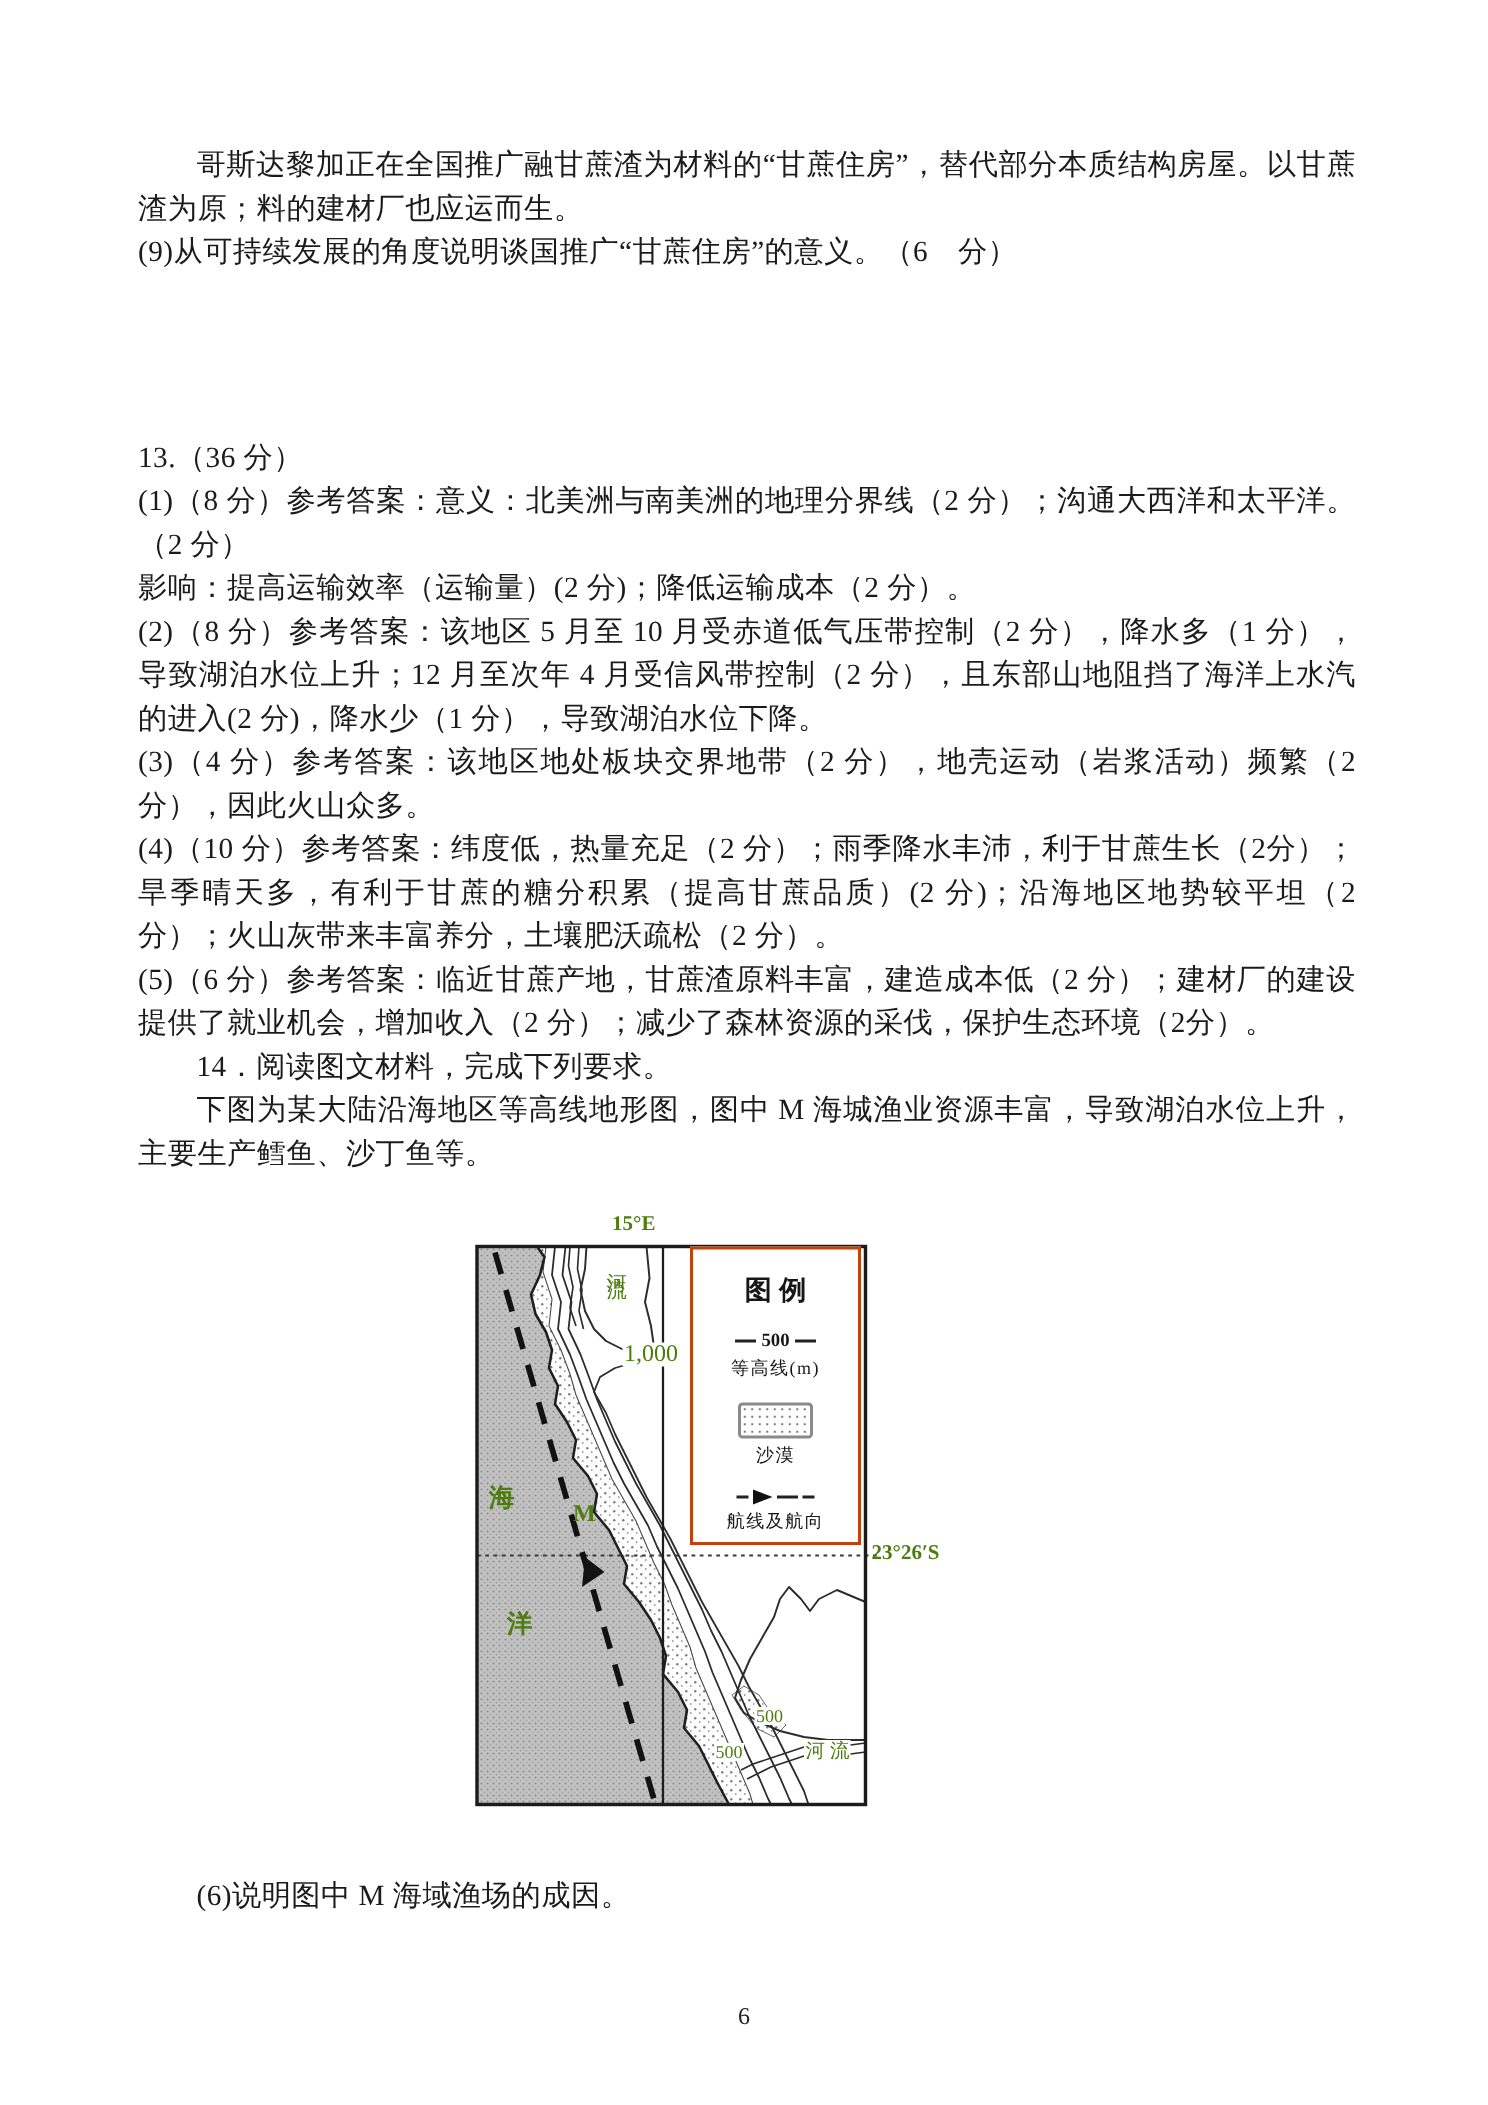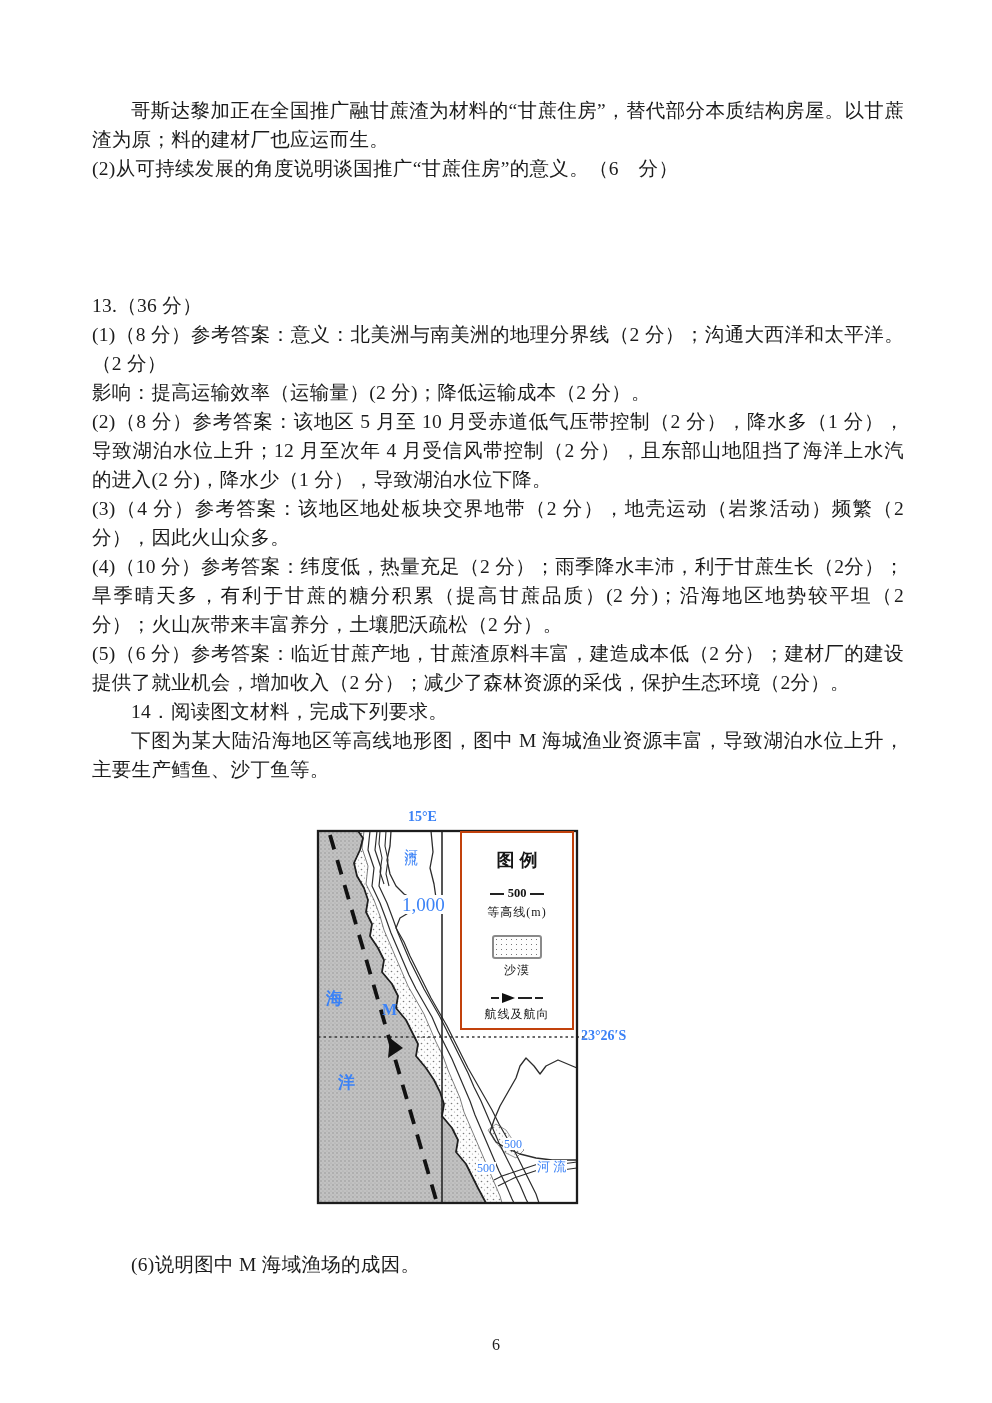--- a/index.html
+++ b/index.html
@@ -21,21 +21,21 @@
     letter-spacing:0.3px;
   }
   .indent{text-indent:2em;}
 
   
   .figure{position:absolute;left:300px;top:808px;width:372px;height:405px;}
   .figure svg{position:absolute;left:0;top:0;}
   .map-label{
     position:absolute;
     font-family:"Liberation Serif","DejaVu Serif",serif;
-    color:#3b82f6;
+    color:#4d7c0f;
     line-height:1;
     white-space:nowrap;
   }
   .v-label{writing-mode:vertical-rl;text-orientation:upright;}
   .masked{background:#ffffff;padding:0 1px;}
 
   .legend-box{
     position:absolute;left:160px;top:23px;width:110px;height:195px;
     background:#ffffff;border:2px solid #c2410c;
     display:flex;flex-direction:column;align-items:center;
@@ -66,21 +66,21 @@
     font-family:"Liberation Serif","DejaVu Serif",serif;
   }
 </style>
 </head>
 <body>
 
 <div class="page">
 
   <div class="tblock" style="top:96px">
     <p class="indent">哥斯达黎加正在全国推广融甘蔗渣为材料的“甘蔗住房”，替代部分本质结构房屋。以甘蔗渣为原；料的建材厂也应运而生。</p>
-    <p>(2)从可持续发展的角度说明谈国推广“甘蔗住房”的意义。（6　分）</p>
+    <p>(9)从可持续发展的角度说明谈国推广“甘蔗住房”的意义。（6　分）</p>
   </div>
 
   <div class="tblock" style="top:291px">
     <p>13.（36 分）</p>
     <p>(1)（8 分）参考答案：意义：北美洲与南美洲的地理分界线（2 分）；沟通大西洋和太平洋。（2 分）</p>
     <p>影响：提高运输效率（运输量）(2 分)；降低运输成本（2 分）。</p>
     <p>(2)（8 分）参考答案：该地区 5 月至 10 月受赤道低气压带控制（2 分），降水多（1 分），导致湖泊水位上升；12 月至次年 4 月受信风带控制（2 分），且东部山地阻挡了海洋上水汽的进入(2 分)，降水少（1 分），导致湖泊水位下降。</p>
     <p>(3)（4 分）参考答案：该地区地处板块交界地带（2 分），地壳运动（岩浆活动）频繁（2 分），因此火山众多。</p>
     <p>(4)（10 分）参考答案：纬度低，热量充足（2 分）；雨季降水丰沛，利于甘蔗生长（2分）；旱季晴天多，有利于甘蔗的糖分积累（提高甘蔗品质）(2 分)；沿海地区地势较平坦（2 分）；火山灰带来丰富养分，土壤肥沃疏松（2 分）。</p>
     <p>(5)（6 分）参考答案：临近甘蔗产地，甘蔗渣原料丰富，建造成本低（2 分）；建材厂的建设提供了就业机会，增加收入（2 分）；减少了森林资源的采伐，保护生态环境（2分）。</p>
@@ -159,21 +159,21 @@
 
       <line x1="30" y1="27" x2="137" y2="395" stroke="#121212" stroke-width="3.8" stroke-dasharray="15 11"></line>
       <polygon fill="#121212" points="88,250 90,230 103,240"></polygon>
 
       <rect x="18" y="23" width="259" height="372" fill="none" stroke="#1c1c1c" stroke-width="2.3"></rect>
     </svg>
 
     <div class="map-label" style="left:108px;top:2px;font-size:14px;font-weight:600;">15°E</div>
     <div class="map-label" style="left:281px;top:221px;font-size:14px;font-weight:700;">23°26′S</div>
     <div class="map-label v-label masked" style="left:103px;top:30px;font-size:13.5px;letter-spacing:3px;">河流</div>
-    <div class="map-label masked" style="left:101px;top:87px;font-size:19px;text-align:center;">1,000</div>
+    <div class="map-label masked" style="left:115px;top:87px;font-size:16px;text-align:center;">1,000</div>
     <div class="map-label" style="left:26px;top:182px;font-size:17px;font-weight:600;">海</div>
     <div class="map-label" style="left:38px;top:266px;font-size:17px;font-weight:600;">洋</div>
     <div class="map-label" style="left:82px;top:194px;font-size:16px;font-weight:700;">M</div>
     <div class="map-label masked" style="left:203px;top:330px;font-size:12px;">500</div>
     <div class="map-label masked" style="left:176px;top:354px;font-size:12px;">500</div>
     <div class="map-label masked" style="left:236px;top:352px;font-size:13px;text-align:right;">河 流</div>
 
     <div class="legend-box">
       <div class="legend-title">图例</div>
       <div class="legend-row">

